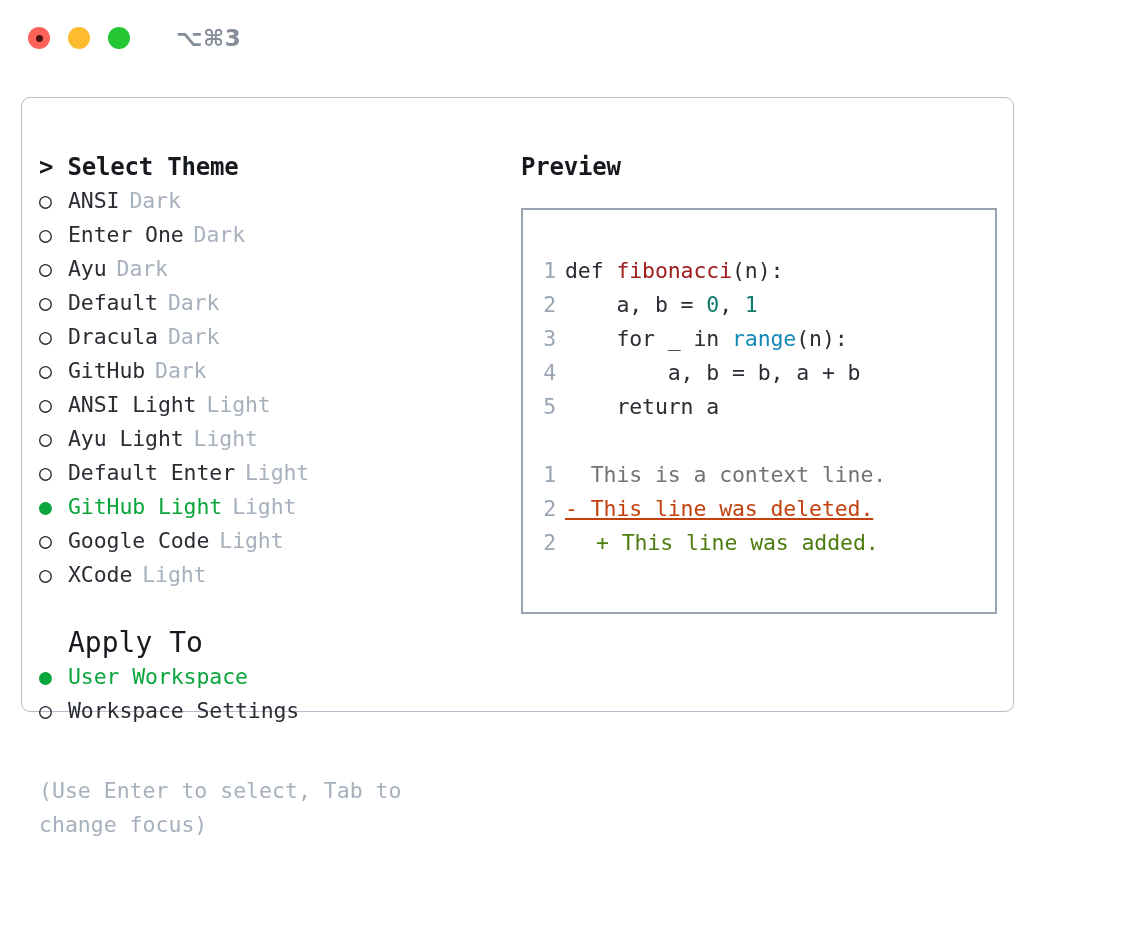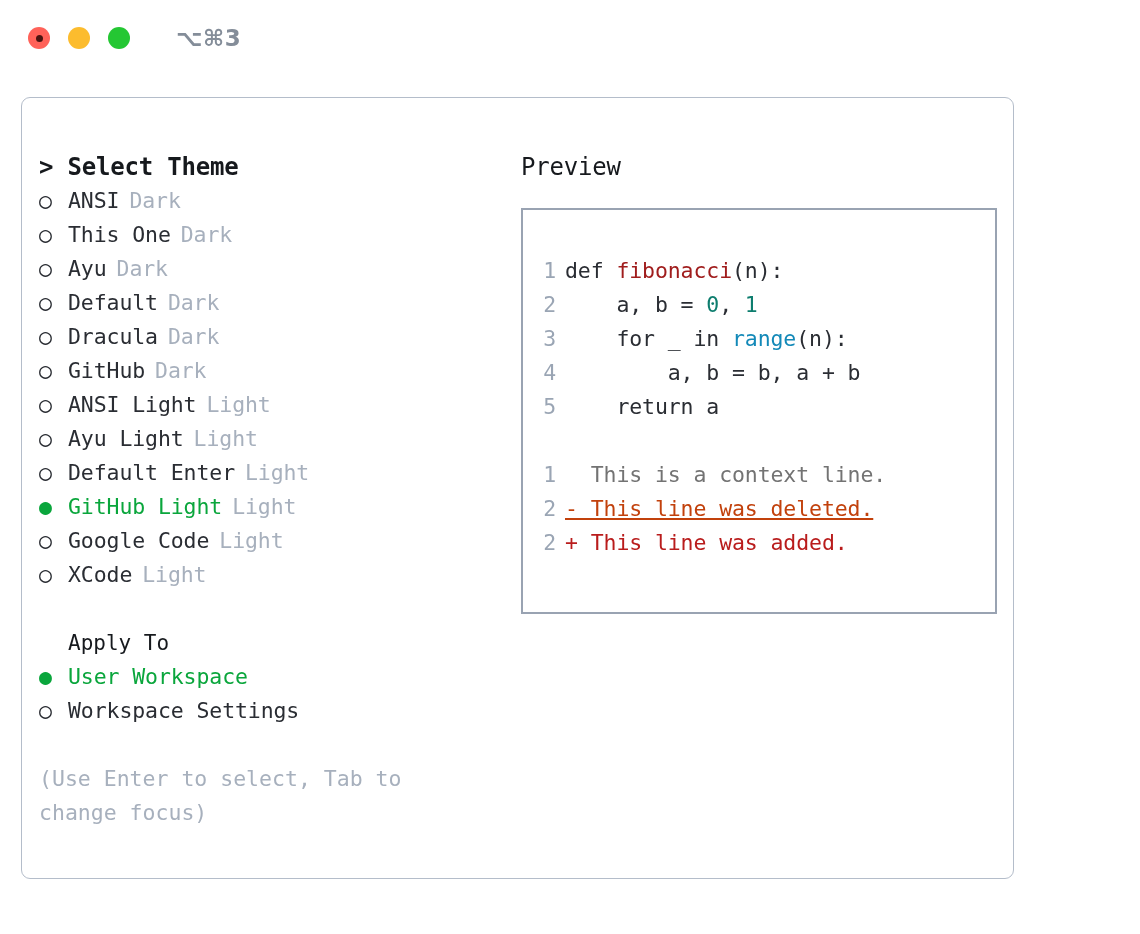--- a/index.html
+++ b/index.html
@@ -70,21 +70,21 @@
     letter-spacing: 0.5px;
     white-space: pre;
   }
 
   
   #main-card {
     position: absolute;
     left: 21px;
     top: 97px;
     width: 993px;
-    height: 782px;
+    height: 615px;
     border: 1.6px solid #b4bdca;
     border-radius: 9px;
     box-sizing: border-box;
     background: #ffffff;
   }
 
   #card-body {
     position: absolute;
     left: 0; top: 0;
     width: 100%;
@@ -134,44 +134,44 @@
   .opt-row.selected .opt-label { color: #0aa63c; }
   .opt-tag {
     color: #a7b0bd;
     margin-left: 10px;
   }
   .opt-row.selected .opt-tag { color: #a7b0bd; }
 
   .section-gap { height: 34px; }
 
   .sub-heading {
-    font-size: 21px;
+    font-size: 28px;
     color: #16191d;
     line-height: 34px;
     padding-left: 29px;
     white-space: pre;
   }
 
   #hint-text {
-    margin-top: 34px;
+    margin-top: 46px;
     font-size: 21.5px;
     color: #a7b0bd;
     line-height: 34px;
     width: 410px;
     white-space: pre-wrap;
   }
 
   
   #right-pane {
     flex: 1 1 auto;
     padding-left: 20px;
   }
   #preview-heading {
     font-size: 24px;
-    font-weight: normal;
+    font-weight: bold;
     color: #16191d;
     line-height: 34px;
     white-space: pre;
     letter-spacing: -0.2px;
   }
 
   #preview-box {
     margin-top: 24px;
     width: 476px;
     height: 406px;
@@ -196,21 +196,21 @@
     box-sizing: border-box;
   }
   .code-text { color: #2a2d33; margin-top: 48px; }
 
   .tok-fn   { color: #a01d1d; }
   .tok-num  { color: #0d7d6e; }
   .tok-call { color: #1389b8; }
 
   .diff-ctx { color: #737373; }
   .diff-del { color: #c2410c; text-decoration: underline; }
-  .diff-add { color: #b91c1c; }
+  .diff-add { color: #4d7c0f; margin-left: 31px; }
 
   .blank-line { height: 34px; }
 </style>
 </head>
 <body>
 
 <div id="app-window">
 
   <div id="titlebar">
     <div class="traffic-lights">
@@ -223,21 +223,21 @@
 
   <div id="main-card">
     <div id="card-body">
       <div class="columns">
 
         <div id="left-pane">
           <div class="pane-heading">&gt; Select Theme</div>
 
           <div id="theme-options">
               <div class="opt-row"><span class="opt-bullet">○</span><span class="opt-label">ANSI</span><span class="opt-tag">Dark</span></div>
-              <div class="opt-row"><span class="opt-bullet">○</span><span class="opt-label">This One</span><span class="opt-tag">Dark</span></div>
+              <div class="opt-row"><span class="opt-bullet">○</span><span class="opt-label">Enter One</span><span class="opt-tag">Dark</span></div>
               <div class="opt-row"><span class="opt-bullet">○</span><span class="opt-label">Ayu</span><span class="opt-tag">Dark</span></div>
               <div class="opt-row"><span class="opt-bullet">○</span><span class="opt-label">Default</span><span class="opt-tag">Dark</span></div>
               <div class="opt-row"><span class="opt-bullet">○</span><span class="opt-label">Dracula</span><span class="opt-tag">Dark</span></div>
               <div class="opt-row"><span class="opt-bullet">○</span><span class="opt-label">GitHub</span><span class="opt-tag">Dark</span></div>
               <div class="opt-row"><span class="opt-bullet">○</span><span class="opt-label">ANSI Light</span><span class="opt-tag">Light</span></div>
               <div class="opt-row"><span class="opt-bullet">○</span><span class="opt-label">Ayu Light</span><span class="opt-tag">Light</span></div>
               <div class="opt-row"><span class="opt-bullet">○</span><span class="opt-label">Default Enter</span><span class="opt-tag">Light</span></div>
               <div class="opt-row selected"><span class="opt-bullet filled">●</span><span class="opt-label">GitHub Light</span><span class="opt-tag">Light</span></div>
               <div class="opt-row"><span class="opt-bullet">○</span><span class="opt-label">Google Code</span><span class="opt-tag">Light</span></div>
               <div class="opt-row"><span class="opt-bullet">○</span><span class="opt-label">XCode</span><span class="opt-tag">Light</span></div>

